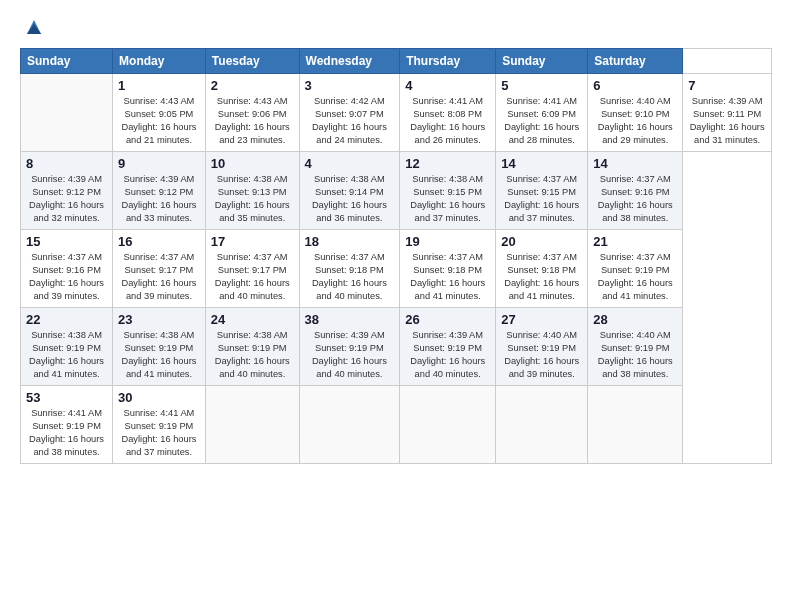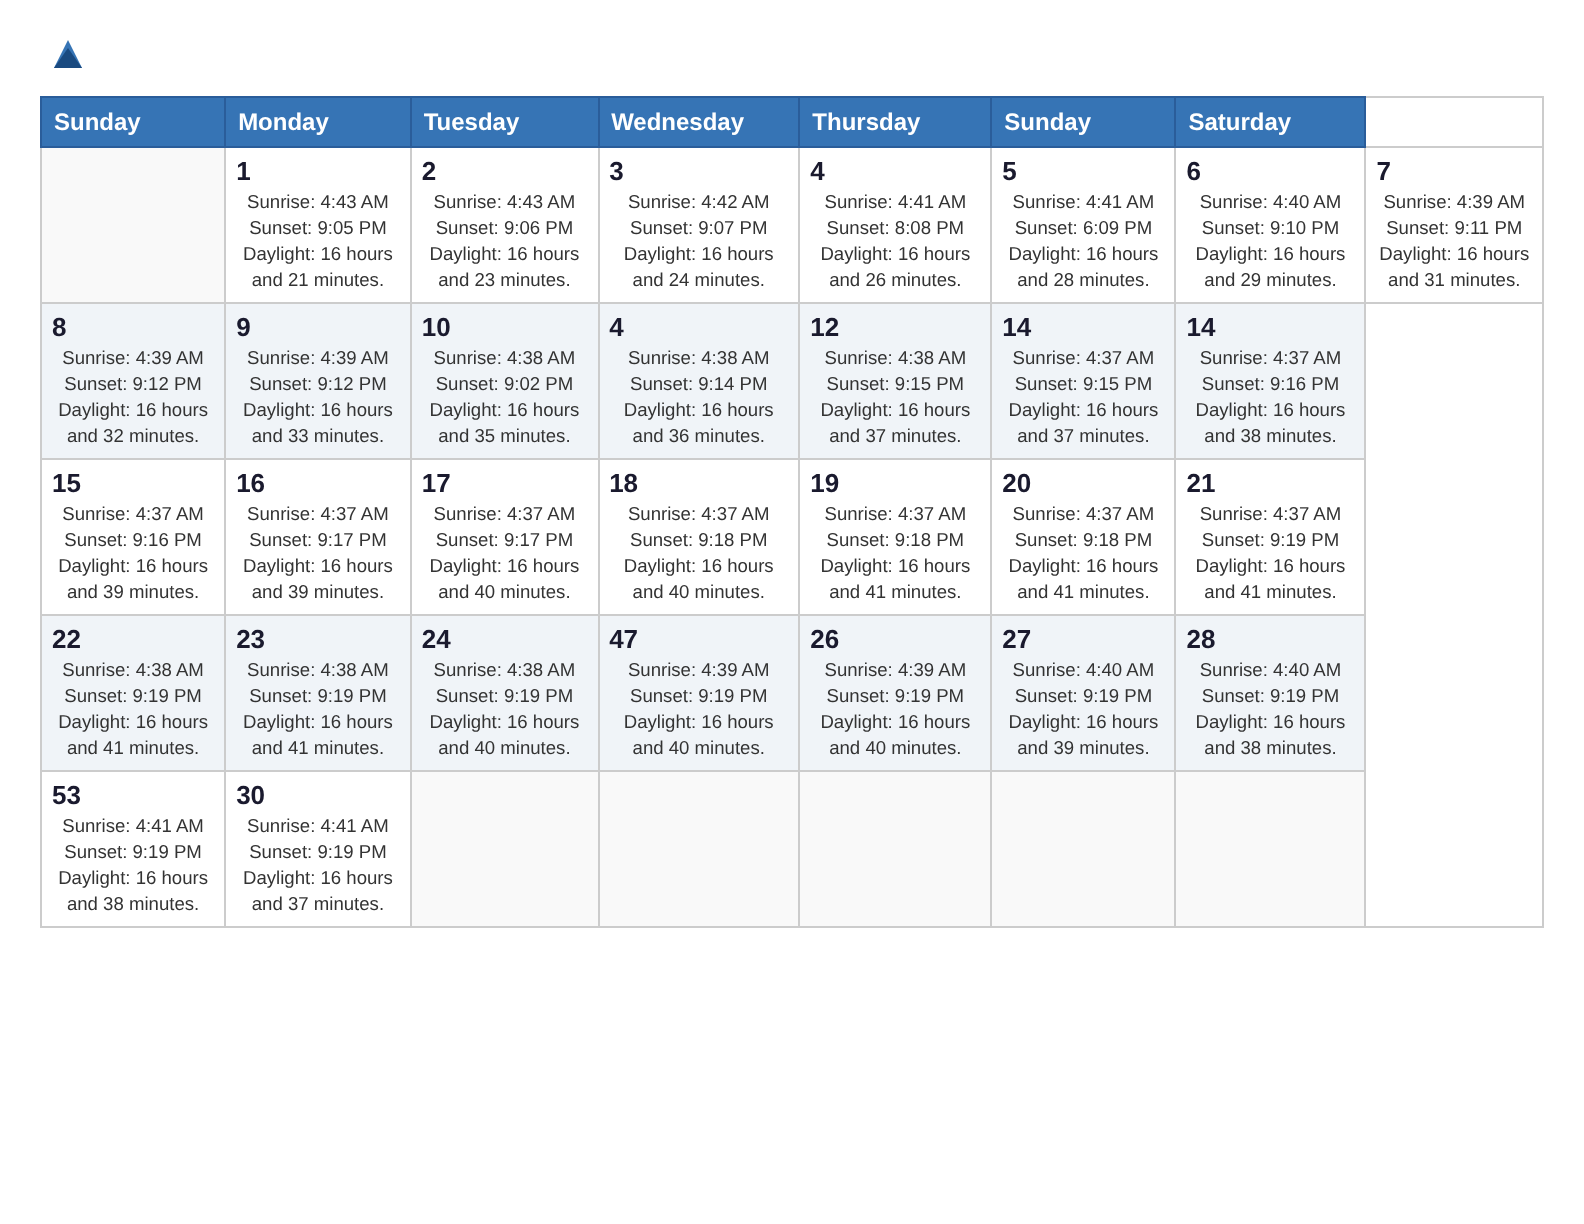--- a/index.html
+++ b/index.html
@@ -201,21 +201,21 @@
 <div class="day-info">
   <span>Sunrise: 4:39 AM</span><br>
   <span>Sunset: 9:12 PM</span><br>
   <span>Daylight: 16 hours and 33 minutes.</span>
 </div>
           </td>
           <td>
             <span class="day-num">10</span>
 <div class="day-info">
   <span>Sunrise: 4:38 AM</span><br>
-  <span>Sunset: 9:02 PM</span><br>
+  <span>Sunset: 9:13 PM</span><br>
   <span>Daylight: 16 hours and 35 minutes.</span>
 </div>
           </td>
           <td>
             <span class="day-num">4</span>
 <div class="day-info">
   <span>Sunrise: 4:38 AM</span><br>
   <span>Sunset: 9:14 PM</span><br>
   <span>Daylight: 16 hours and 36 minutes.</span>
 </div>
@@ -322,21 +322,21 @@
           </td>
           <td>
             <span class="day-num">24</span>
 <div class="day-info">
   <span>Sunrise: 4:38 AM</span><br>
   <span>Sunset: 9:19 PM</span><br>
   <span>Daylight: 16 hours and 40 minutes.</span>
 </div>
           </td>
           <td>
-            <span class="day-num">47</span>
+            <span class="day-num">38</span>
 <div class="day-info">
   <span>Sunrise: 4:39 AM</span><br>
   <span>Sunset: 9:19 PM</span><br>
   <span>Daylight: 16 hours and 40 minutes.</span>
 </div>
           </td>
           <td>
             <span class="day-num">26</span>
 <div class="day-info">
   <span>Sunrise: 4:39 AM</span><br>

